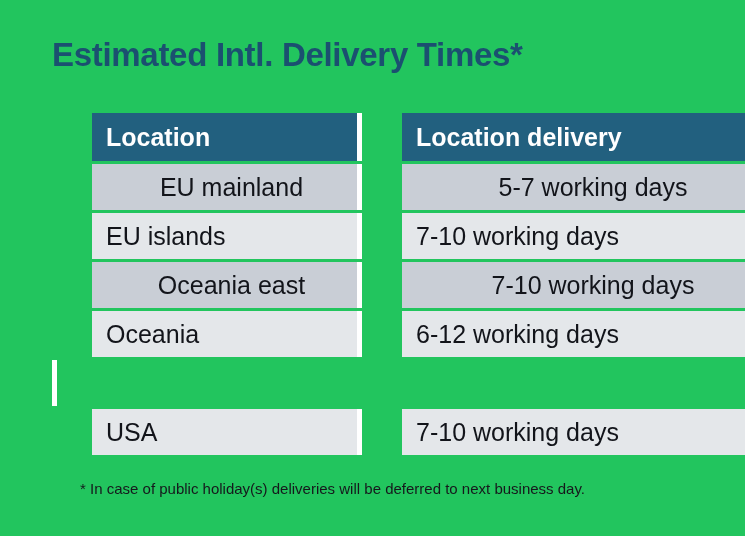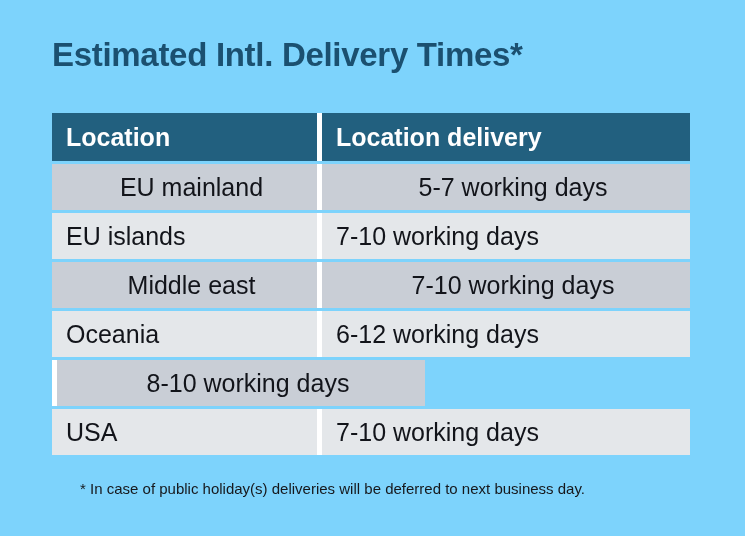--- a/index.html
+++ b/index.html
@@ -10,21 +10,21 @@
     width: 745px;
     height: 536px;
     background: #ffffff;
     font-family: "Liberation Sans", sans-serif;
     overflow: hidden;
   }
   .page {
     position: relative;
     width: 745px;
     height: 536px;
-    background: #7dd3fc;
+    background: #22c55e;
   }
   .page-title {
     position: absolute;
     left: 52px;
     top: 36px;
     font-size: 33px;
     font-weight: bold;
     color: #1b5070;
     letter-spacing: -0.3px;
     white-space: nowrap;
@@ -45,20 +45,21 @@
   }
   .cell {
     height: 46px;
     line-height: 46px;
     box-sizing: border-box;
     padding-left: 14px;
     font-size: 25px;
     color: #12141a;
     overflow: hidden;
     white-space: nowrap;
+    margin-left: 40px;
   }
   .cell-location {
     width: 265px;
     flex: 0 0 265px;
   }
   .cell-gap {
     width: 5px;
     flex: 0 0 5px;
     background: #ffffff;
     height: 46px;
@@ -116,34 +117,33 @@
       <div class="cell cell-delivery">5-7 working days</div>
     </div>
 
     <div class="table-row row-light">
       <div class="cell cell-location">EU islands</div>
       <div class="cell-gap"></div>
       <div class="cell cell-delivery">7-10 working days</div>
     </div>
 
     <div class="table-row row-dark">
-      <div class="cell cell-location">Middle east</div>
+      <div class="cell cell-location">Oceania east</div>
       <div class="cell-gap"></div>
       <div class="cell cell-delivery">7-10 working days</div>
     </div>
 
     <div class="table-row row-light">
       <div class="cell cell-location">Oceania</div>
       <div class="cell-gap"></div>
       <div class="cell cell-delivery">6-12 working days</div>
     </div>
 
     <div class="table-row row-dark">
       <div class="cell-gap"></div>
-      <div class="cell cell-delivery">8-10 working days</div>
     </div>
 
     <div class="table-row row-light">
       <div class="cell cell-location">USA</div>
       <div class="cell-gap"></div>
       <div class="cell cell-delivery">7-10 working days</div>
     </div>
 
   </div>
 

